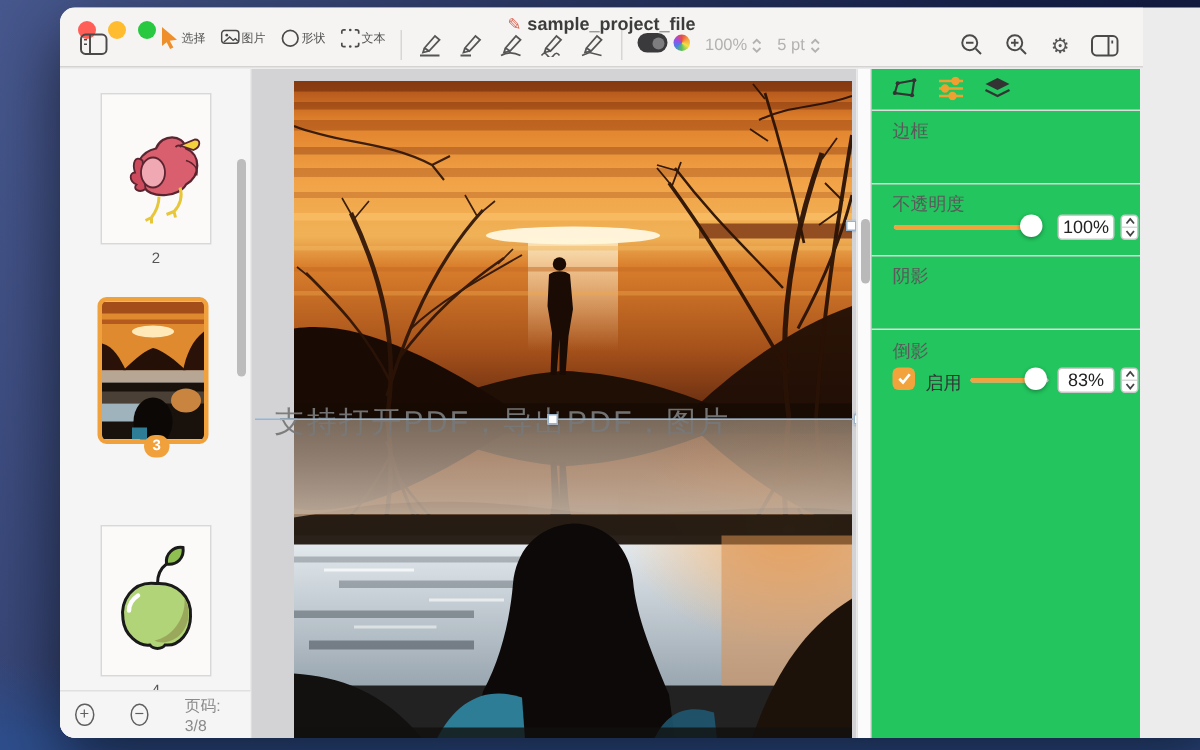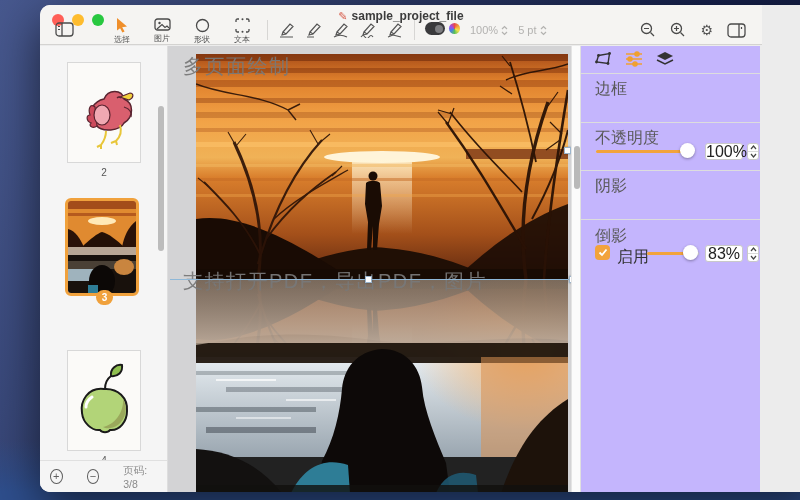--- a/index.html
+++ b/index.html
@@ -15,21 +15,21 @@
   
   .header{ position:absolute; left:0; top:0; width:722px; height:40px; background:#f5f4f2;
     border-bottom:1px solid #d4d3d1; }
   .traffic{ position:absolute; left:12px; top:9px; display:flex; gap:8px; }
   .traffic span{ width:12px; height:12px; border-radius:50%; display:block; }
   .t-red{background:#ff5f57;} .t-yellow{background:#febc2e;} .t-green{background:#28c840;}
   .titlewrap{ position:absolute; left:0; top:4px; width:100%; text-align:center; font-size:12px;
     font-weight:bold; color:#3c3c3c; }
   .titlewrap .doc-ic{ color:#d8604f; font-weight:normal; margin-right:4px; font-size:11px;}
   .tools-left{ position:absolute; left:13px; top:13px; display:flex; align-items:flex-start; gap:10px; }
-  .toolbtn{ display:flex; flex-direction:column; align-items:center; width:30px; gap:1px; }
+  .toolbtn{ display:flex; flex-direction:row; align-items:center; width:30px; gap:1px; }
   .toolbtn .lbl{ font-size:8px; color:#555; white-space:nowrap; }
   .sep{ width:1px; height:20px; background:#d7d6d4; margin-top:2px; }
   .penrow{ display:flex; gap:9px; margin-top:3px; }
   .colorwell{ display:flex; align-items:center; gap:4px; margin-top:4px; }
   .swatch-dark{ width:20px; height:13px; border-radius:7px; background:#3a3a3c; position:relative;}
   .swatch-dark i{ position:absolute; right:2px; top:2.5px; width:8px; height:8px; border-radius:50%; background:#7d7d80; display:block;}
   .rainbow{ width:11px; height:11px; border-radius:50%;
     background:conic-gradient(#e84a4a,#f2a33c,#f2e24a,#58c05a,#4a7de8,#a04ae8,#e84a4a); }
   .stepperlbl{ display:flex; align-items:center; gap:3px; margin-top:6px; color:#b3b2b0; font-size:11px; }
   .tools-right{ position:absolute; right:16px; top:17px; display:flex; gap:14px; align-items:center; }
@@ -60,21 +60,21 @@
     background:linear-gradient(to bottom, rgba(196,178,160,.15), rgba(190,172,156,.92)); }
   .ctext{ position:absolute; left:15px; white-space:nowrap; font-size:20px; letter-spacing:1.5px;
     color:rgba(120,120,120,.95); }
   .selline{ position:absolute; left:2px; top:233px; width:404px; height:1px; background:#8fb8d8; }
   .handle{ position:absolute; width:7px; height:7px; background:#fff; border:1px solid #9ab4cc;
     box-shadow:0 0 2px rgba(0,0,0,.4); }
   
   .cstrip{ position:relative; width:10px; background:#fbfbfb; border-left:1px solid #e4e4e4; border-right:1px solid #e0e0e0;}
   .cthumb{ position:absolute; left:2px; top:100px; width:6px; height:43px; border-radius:3px; background:#b9b9b9; }
   
-  .panel{ position:relative; width:179px; background:#c4b5fd; font-size:16px; color:#5a5a5a;text-decoration:underline; }
+  .panel{ position:relative; width:179px; background:#22c55e; font-size:12px; color:#5a5a5a;text-decoration:underline; }
   .ptabs{ position:absolute; left:14px; top:5px; display:flex; gap:13px; align-items:center; }
   .pdiv{ position:absolute; left:0; width:100%; height:1px; background:#dddddd; }
   .plabel{ position:absolute; left:14px; }
   .dropdown{ position:absolute; left:14px; width:150px; height:19px; background:#fff;
     border:1px solid #cfcfcf; border-radius:5px; color:#222; line-height:17px; padding-left:8px; }
   .dd-step{ position:absolute; right:2.5px; top:2px; width:13px; height:13px; border-radius:3.5px;
     background:#f2a33c; display:flex; align-items:center; justify-content:center; }
   .slider{ position:absolute; height:20px; display:flex; align-items:center; }
   .track{ position:relative; height:3px; border-radius:2px; background:#d6d6d6; width:100%; }
   .fill{ position:absolute; left:0; top:0; height:3px; border-radius:2px; background:#f2a33c; }
@@ -375,21 +375,20 @@
           </svg>
 
           <div class="reflect">
             <svg width="372" height="225" viewBox="0 0 372 225" preserveAspectRatio="none">
               <use href="#sunsetArt"></use>
             </svg>
             <div class="fade"></div>
           </div>
         </div>
 
-        <div class="ctext" style="top:7px;">多页面绘制</div>
         <div class="ctext" style="top:222px;">支持打开PDF，导出PDF，图片</div>
 
         <div class="selline"></div>
         <div class="handle" style="left:197px; top:230px;"></div>
         <div class="handle" style="left:401px; top:230px;"></div>
         <div class="handle" style="left:396px; top:101px;"></div>
       </div>
 
       <div class="cstrip">
         <div class="cthumb"></div>

